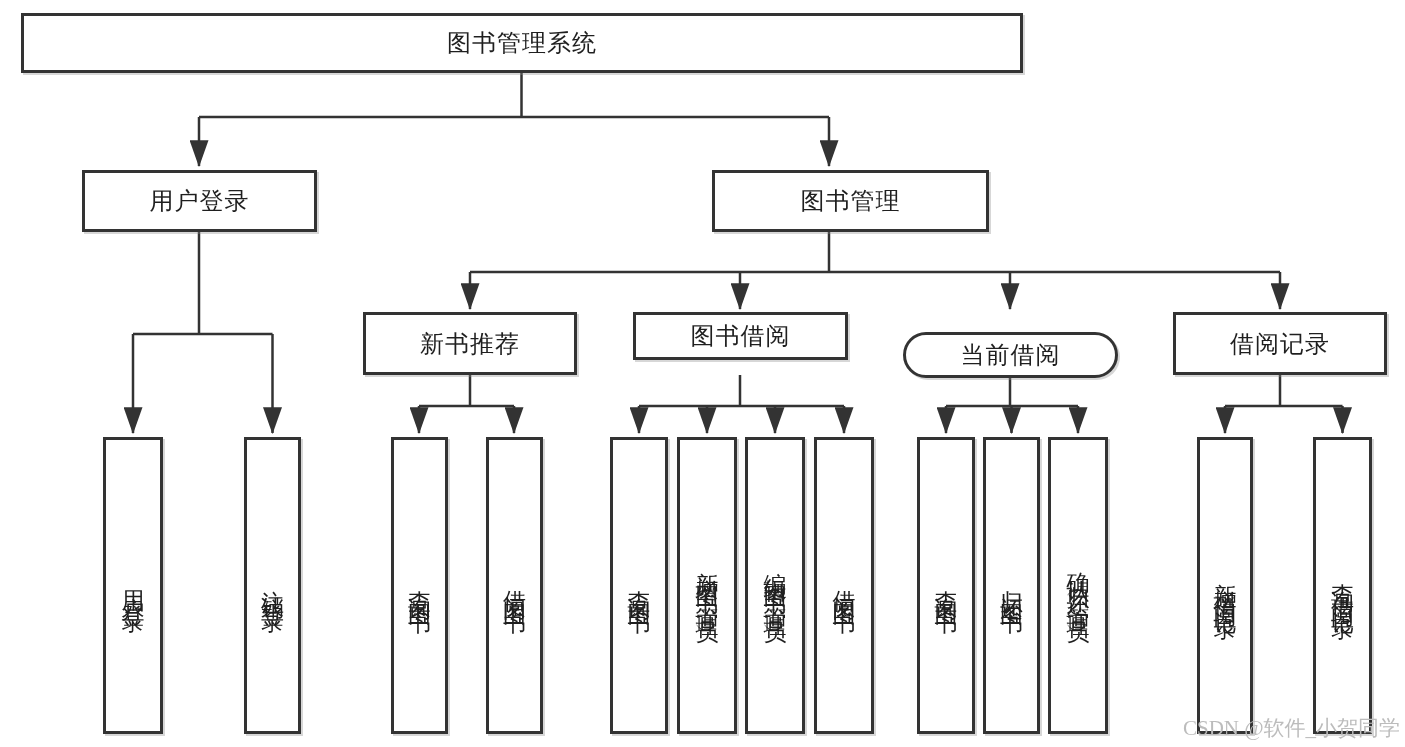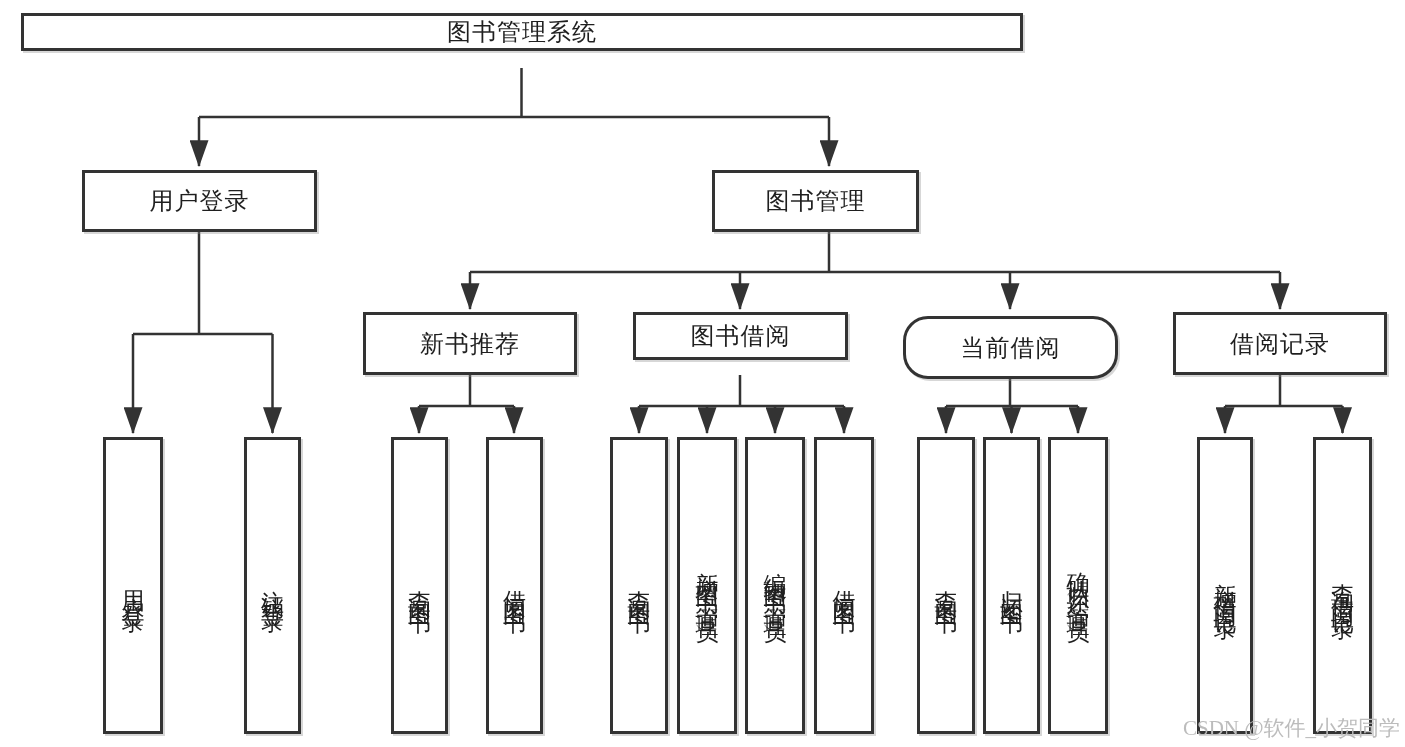--- a/index.html
+++ b/index.html
@@ -95,38 +95,38 @@
     <path class="cline" d="M1010,375 V406 M946,406 H1078"></path>
     <line class="cline" x1="946" y1="406" x2="946" y2="433" marker-end="url(#ah)"></line>
     <line class="cline" x1="1011.5" y1="406" x2="1011.5" y2="433" marker-end="url(#ah)"></line>
     <line class="cline" x1="1078" y1="406" x2="1078" y2="433" marker-end="url(#ah)"></line>
 
     <path class="cline" d="M1280,375 V406 M1225,406 H1342.5"></path>
     <line class="cline" x1="1225" y1="406" x2="1225" y2="433" marker-end="url(#ah)"></line>
     <line class="cline" x1="1342.5" y1="406" x2="1342.5" y2="433" marker-end="url(#ah)"></line>
   </svg>
 
-  <div class="box" style="left:21px;top:13px;width:1002px;height:38px;">
+  <div class="box" style="left:21px;top:13px;width:1002px;height:60px;">
     <span class="hlabel">图书管理系统</span>
   </div>
 
   <div class="box" style="left:82px;top:170px;width:235px;height:62px;">
     <span class="hlabel">用户登录</span>
   </div>
-  <div class="box" style="left:712px;top:170px;width:207px;height:62px;">
+  <div class="box" style="left:712px;top:170px;width:277px;height:62px;">
     <span class="hlabel">图书管理</span>
   </div>
 
   <div class="box" style="left:363px;top:312px;width:214px;height:63px;">
     <span class="hlabel">新书推荐</span>
   </div>
   <div class="box" style="left:633px;top:312px;width:215px;height:48px;">
     <span class="hlabel">图书借阅</span>
   </div>
-  <div class="box" style="left:903px;top:316px;width:215px;height:63px;border-radius:25px;">
+  <div class="box" style="left:903px;top:332px;width:215px;height:46px;border-radius:25px;">
     <span class="hlabel">当前借阅</span>
   </div>
   <div class="box" style="left:1173px;top:312px;width:214px;height:63px;align-items:center;">
     <span class="hlabel">借阅记录</span>
   </div>
 
   <div class="box leaf" style="left:103px;width:60px;">
     <span class="vlabel">用户登录</span>
   </div>
   <div class="box leaf" style="left:244px;width:57px;">

